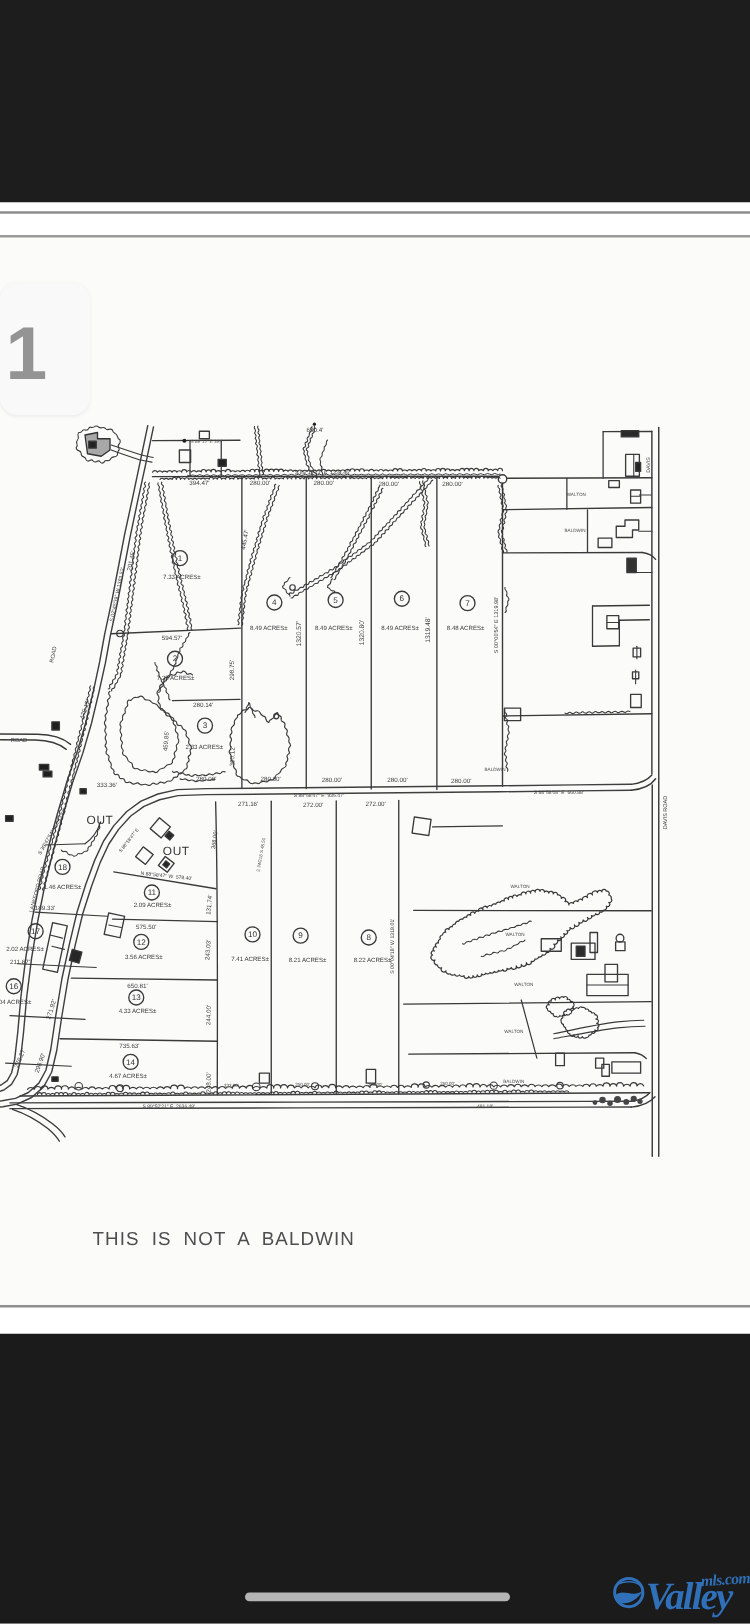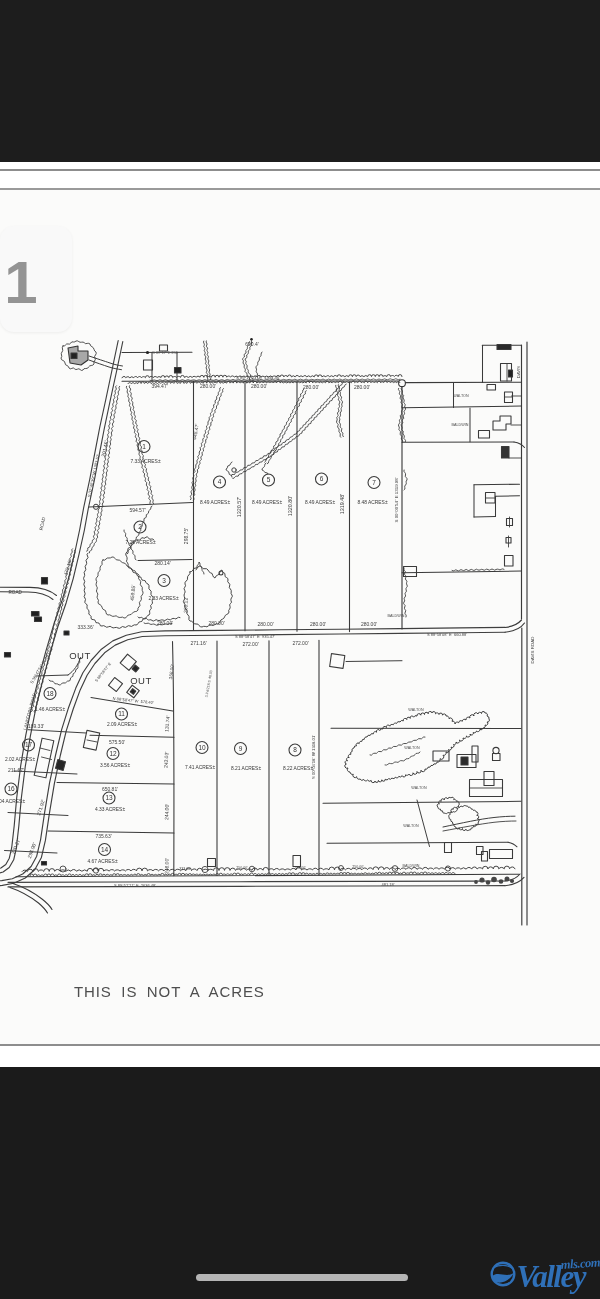--- a/index.html
+++ b/index.html
@@ -557,21 +557,21 @@
 
 <text x="411" y="866.5" font-size="3.7" fill="#4a4a4a" stroke="none" text-anchor="middle">BALDWIN</text>
 
 <text x="396" y="617" font-size="3.7" fill="#4a4a4a" stroke="none" text-anchor="middle">BALDWIN</text>
 
 <circle cx="96" cy="506.8" r="2.6" stroke="#3a3a3a" stroke-width="0.98" fill="none"></circle>
 
 <circle cx="234" cy="470" r="2.2" stroke="#3a3a3a" stroke-width="0.98" fill="none"></circle>
 </svg>
 
-<div class="abs" style="left:74px;top:983px;width:320px;color:#4e4e4e;font-size:15px;letter-spacing:0.9px;word-spacing:4.5px;">THIS IS NOT A ACRES</div>
+<div class="abs" style="left:74px;top:983px;width:320px;color:#4e4e4e;font-size:15px;letter-spacing:0.9px;word-spacing:4.5px;">THIS IS NOT A BALDWIN</div>
 
 <div class="abs" style="left:0;top:1044px;width:600px;height:2.5px;background:#8d8d8d;"></div>
 
 <div class="abs" style="left:0;top:1046px;width:600px;height:21px;background:#ffffff;"></div>
 
 <div class="abs" style="left:0;top:1067px;width:600px;height:232px;background:#1b1b1b;"></div>
 
 <div class="abs" style="left:196px;top:1274px;width:212px;height:7px;border-radius:4px;background:#b5b5b5;"></div>
 
 <svg class="abs" style="left:478px;top:1248px;" width="122" height="51" viewBox="0 0 122 51">

